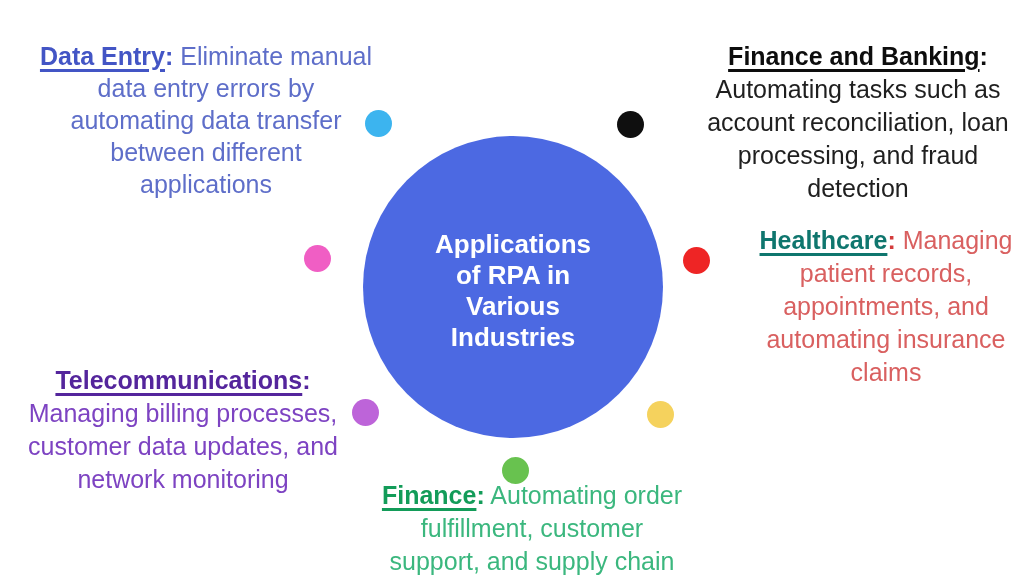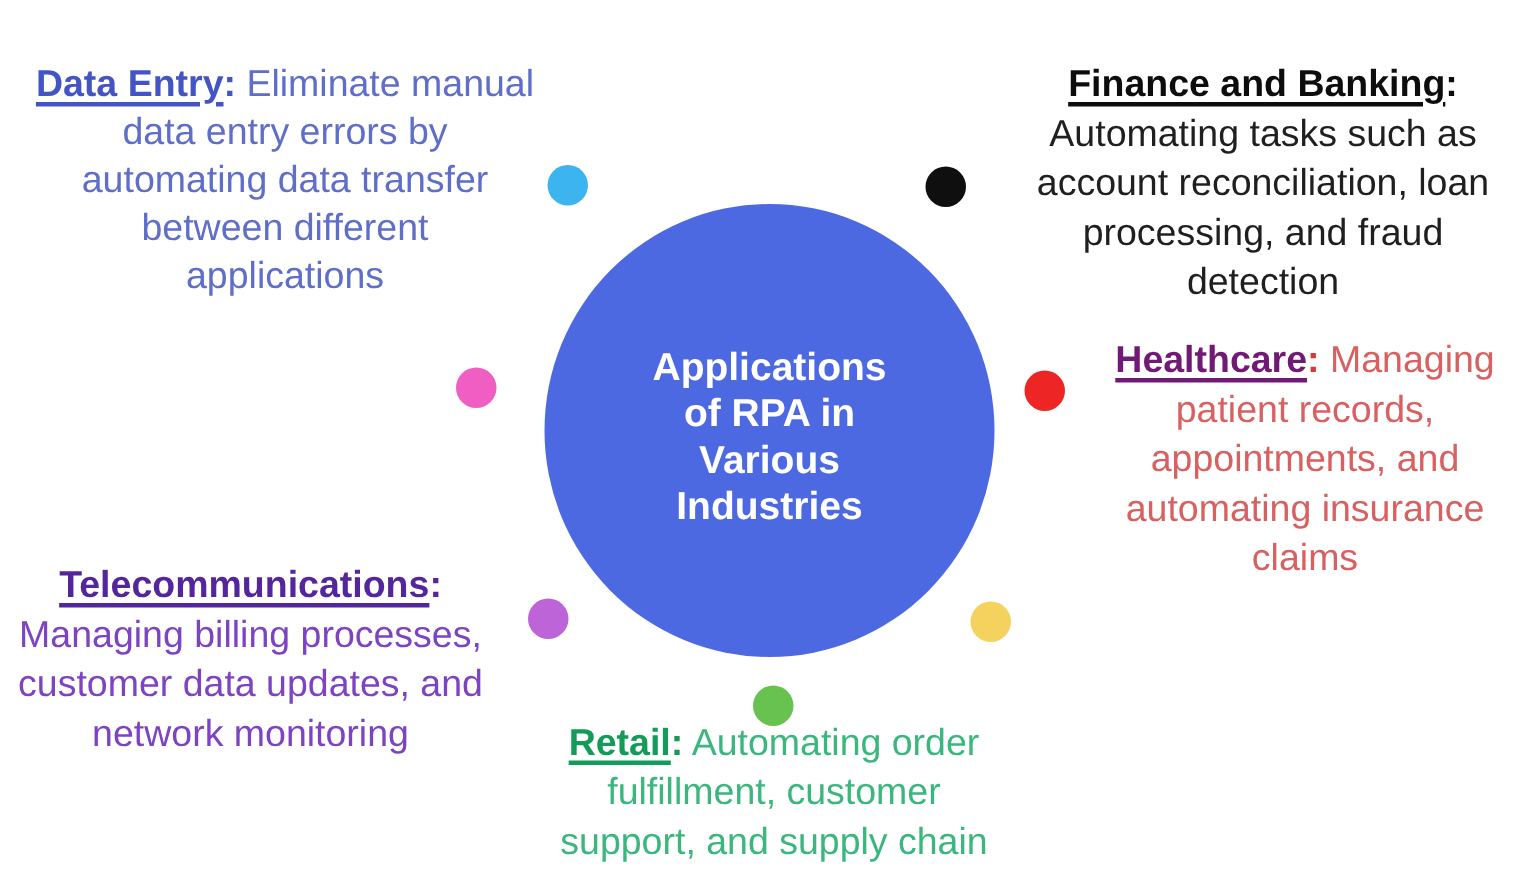--- a/index.html
+++ b/index.html
@@ -8,29 +8,29 @@
   #canvas{position:relative;width:1024px;height:585px;background:#ffffff;}
 
   
   .circle{position:absolute;left:363px;top:136px;width:300px;height:302px;
           border-radius:50%;display:flex;align-items:center;justify-content:center;}
   .circle-title{white-space:pre-line;text-align:center;font-weight:700;
                 font-size:26px;line-height:31px;padding-top:8px;}
 
   
   .block{position:absolute;text-align:center;font-size:25px;line-height:33px;
-         white-space:pre-line;}
+         white-space:pre-line;margin-left:16px;}
   .hd{font-weight:700;}
   .hd.u{text-decoration:underline;text-decoration-thickness:2.5px;text-underline-offset:4px;}
   .b-data-entry{left:0;top:40px;width:380px;line-height:32px;}
   .b-finance{left:660px;top:40px;width:364px;}
   .b-human-resources{left:0;top:224px;width:292px;}
   .b-human-resources .bd{font-weight:700;}
   .b-healthcare{left:716px;top:224px;width:308px;}
-  .b-telecommunications{left:0;top:374px;width:334px;}
+  .b-telecommunications{left:0;top:364px;width:334px;}
   .b-manufacturing{left:678px;top:392px;width:346px;}
   .b-retail{left:332px;top:479px;width:368px;}
 
   
   .dot{position:absolute;width:27px;height:27px;border-radius:50%;}
   .d-data-entry{left:365px;top:110px;}
   .d-finance{left:617px;top:111px;}
   .d-human-resources{left:304px;top:245px;}
   .d-healthcare{left:683px;top:247px;}
   .d-telecommunications{left:352px;top:399px;}
@@ -63,30 +63,30 @@
 between different
 applications</span></div>
 
   <div class="block b-finance"><span class="hd u" style="color: rgb(13, 13, 13);">Finance and Banking</span><span class="hd" style="color: rgb(13, 13, 13);">:</span><span class="bd" style="color: rgb(31, 31, 31);">
 Automating tasks such as
 account reconciliation, loan
 processing, and fraud
 detection</span></div>
 
 
-  <div class="block b-healthcare"><span class="hd u" style="color: #701a75; text-align: center;">Healthcare</span><span class="hd" style="color: rgb(212, 60, 60);">:</span><span class="bd" style="color: rgb(217, 96, 96);"> Managing
+  <div class="block b-healthcare"><span class="hd u" style="color: #0f766e; text-align: center;">Healthcare</span><span class="hd" style="color: rgb(212, 60, 60);">:</span><span class="bd" style="color: rgb(217, 96, 96);"> Managing
 patient records,
 appointments, and
 automating insurance
 claims</span></div>
 
   <div class="block b-telecommunications"><span class="hd u" style="color: rgb(84, 37, 156);">Telecommunications</span><span class="hd" style="color: rgb(84, 37, 156);">:</span><span class="bd" style="color: rgb(125, 67, 194);">
 Managing billing processes,
 customer data updates, and
 network monitoring</span></div>
 
 
-  <div class="block b-retail"><span class="hd u" style="color: rgb(19, 156, 89);">Retail</span><span class="hd" style="color: rgb(19, 156, 89);">:</span><span class="bd" style="color: rgb(59, 183, 126);"> Automating order
+  <div class="block b-retail"><span class="hd u" style="color: rgb(19, 156, 89);">Finance</span><span class="hd" style="color: rgb(19, 156, 89);">:</span><span class="bd" style="color: rgb(59, 183, 126);"> Automating order
 fulfillment, customer
 support, and supply chain
 management</span></div>
 
 </div>
 
 </body></html>

